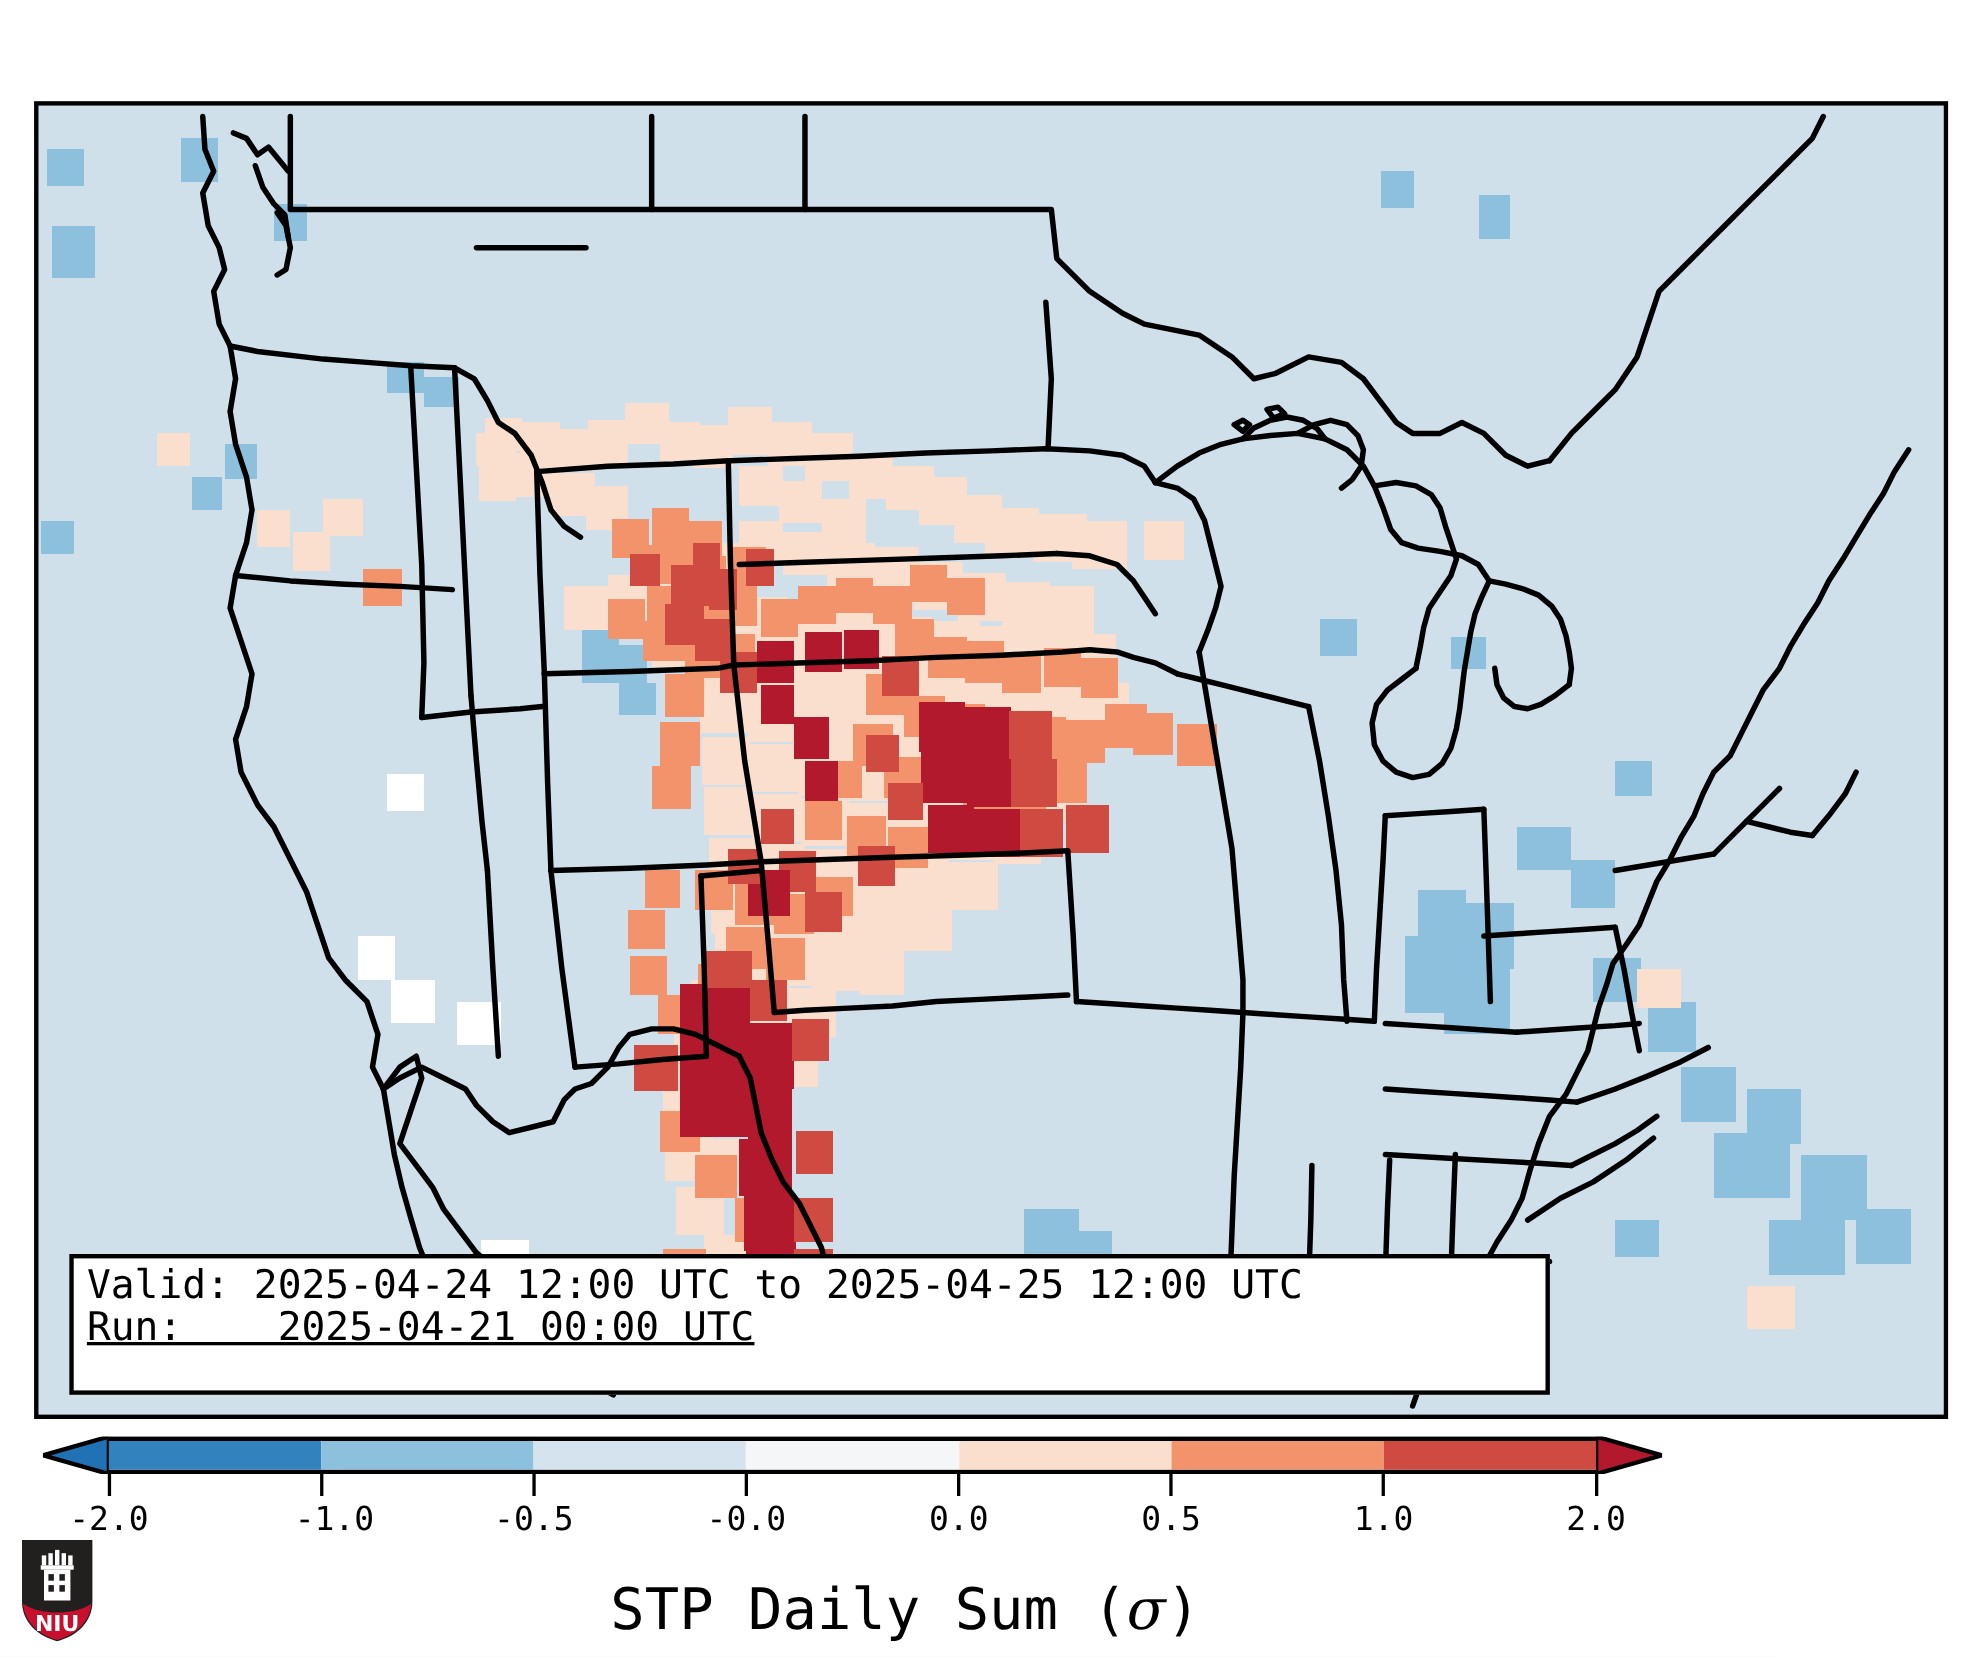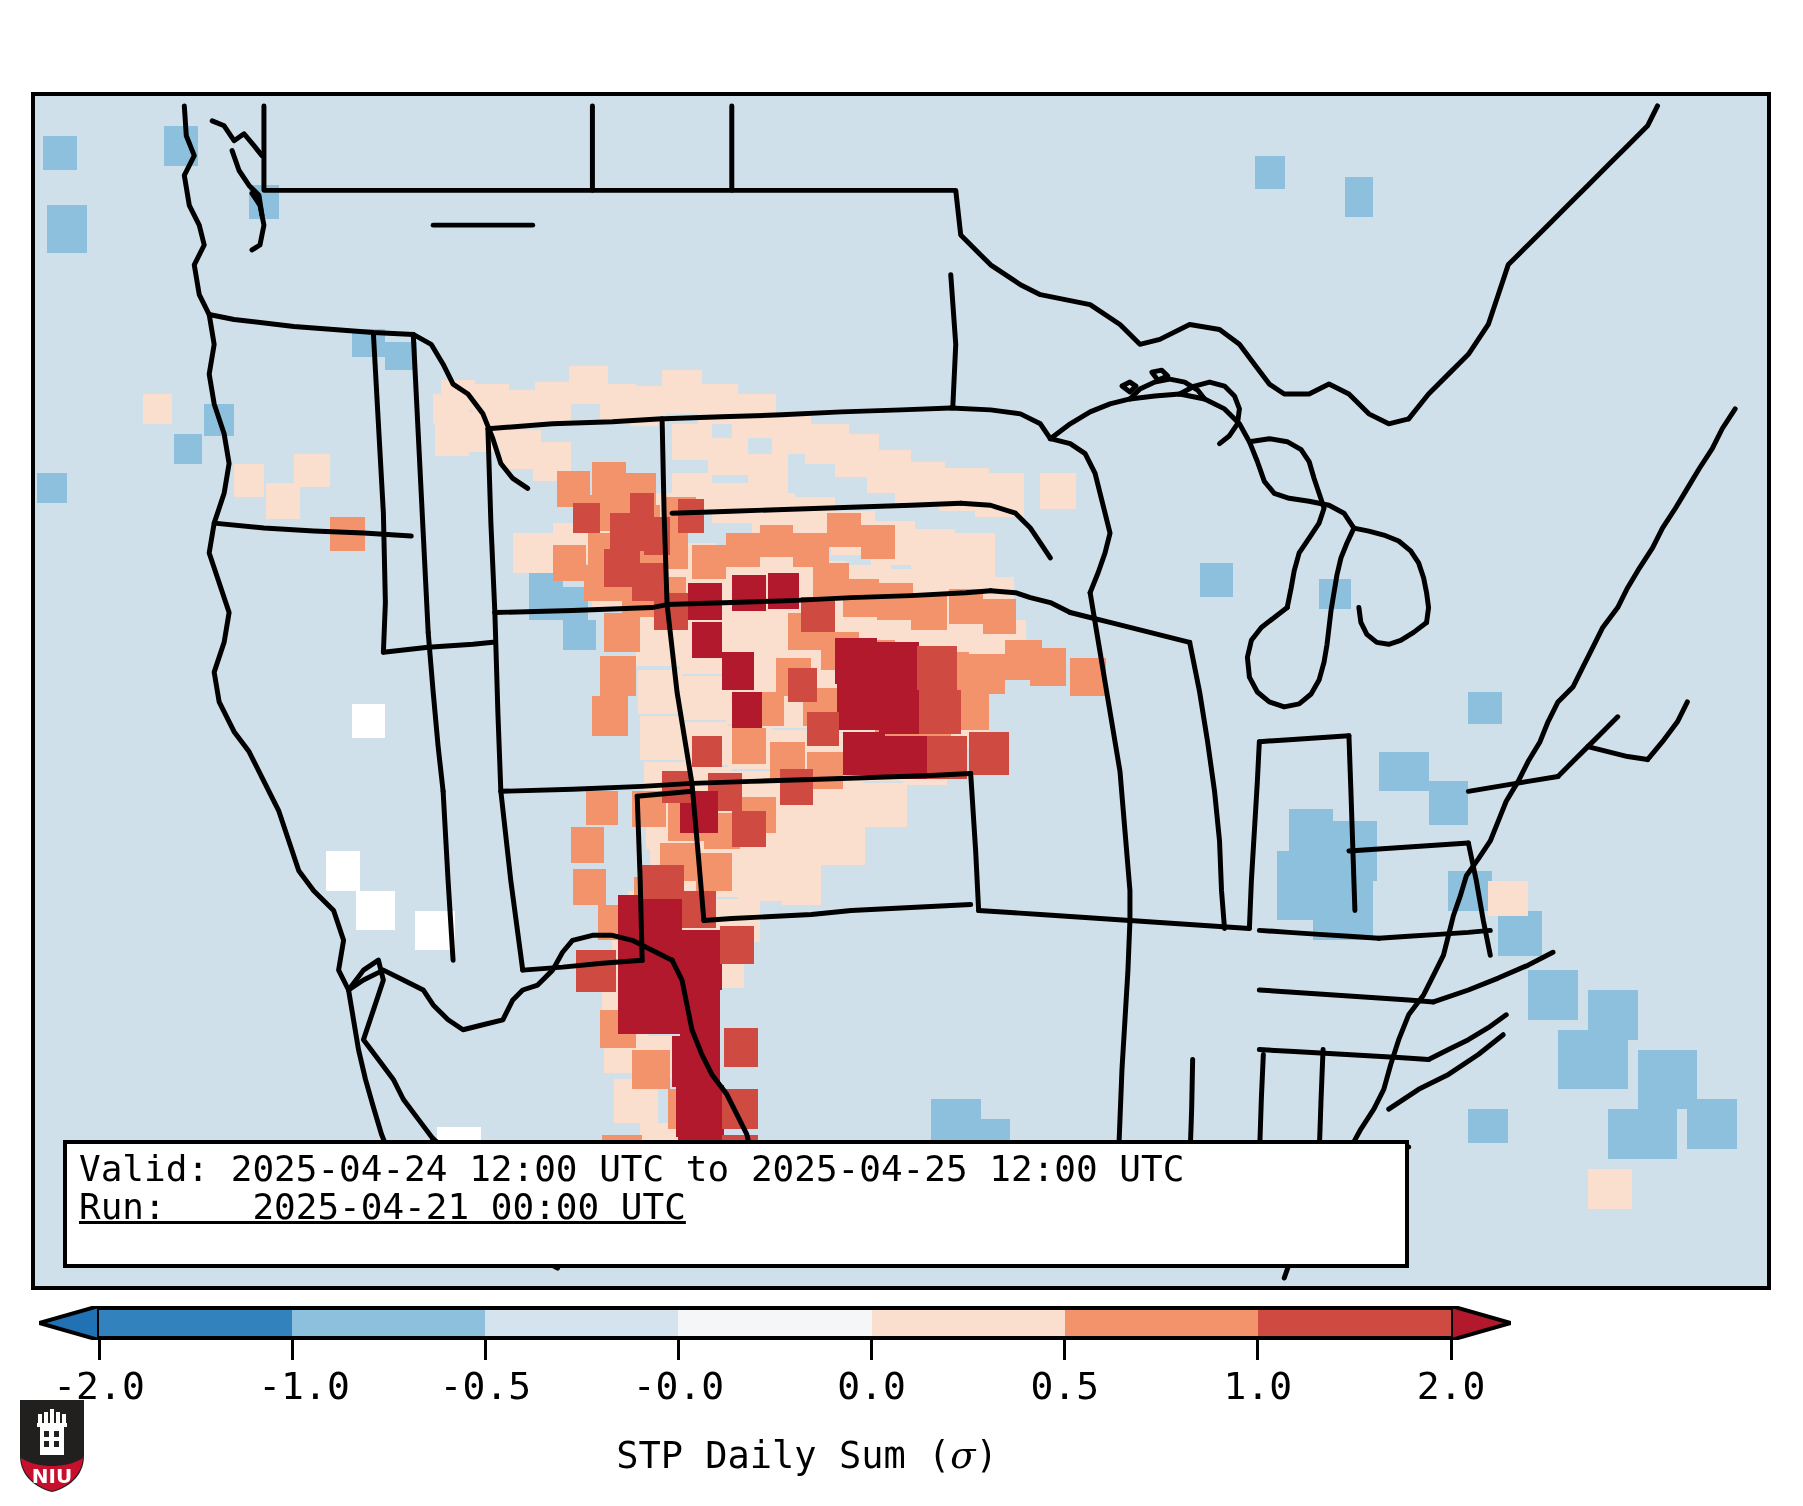--- a/index.html
+++ b/index.html
@@ -122,33 +122,33 @@
   .tick {
     position: absolute;
     top: 0;
     width: 3px;
     height: 20px;
     background: #000;
   }
   .ticklabel {
     position: absolute;
     top: 58px;
-    font-size: 38px;
+    font-size: 30px;
     color: #000;
     transform: translateX(-50%);
     white-space: pre;
     font-family: "DejaVu Sans Mono", monospace;
   }
   .cbar-title {
     position: absolute;
     top: 128px;
-    left: 0;
+    left: 16px;
     width: 1614px;
     text-align: center;
-    font-size: 37px;
+    font-size: 52px;
     color: #000;
     white-space: pre;
     font-family: "DejaVu Sans Mono", monospace;
   }
   .cbar-title .sym { font-family: "DejaVu Serif", serif; font-style: italic; }
 
   
   .niu-logo {
     position: absolute;
     left: 16px;

